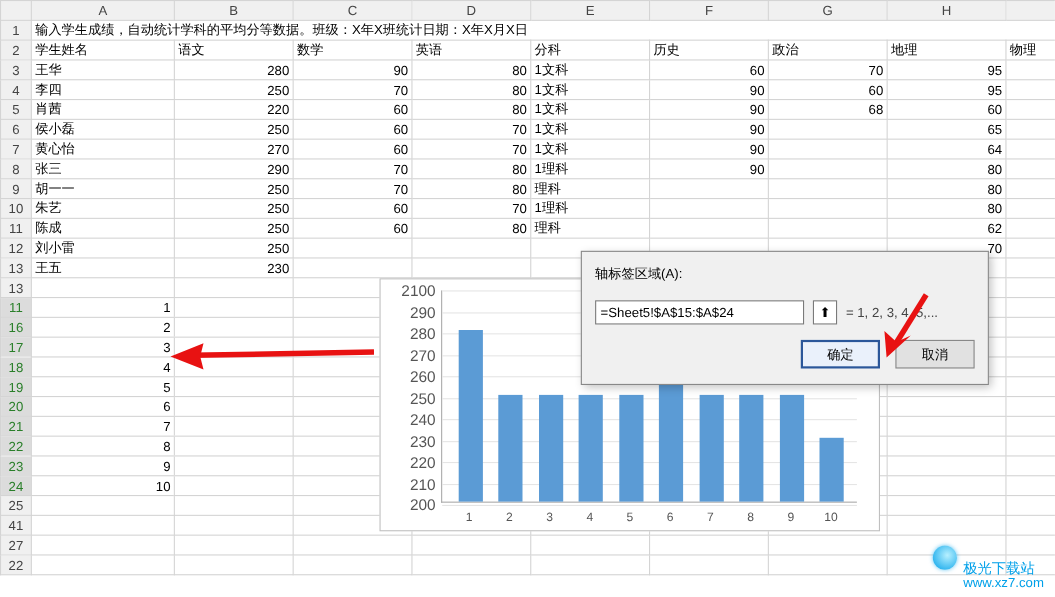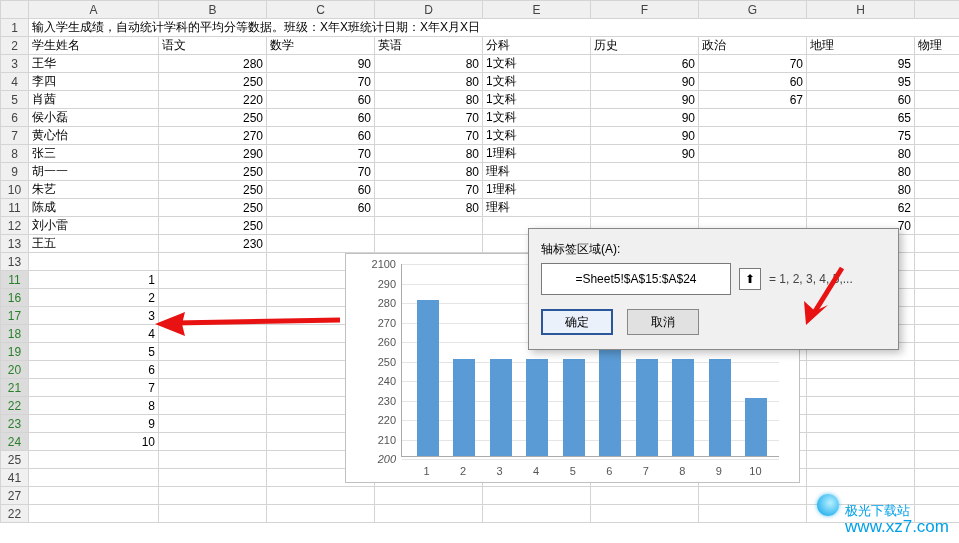--- a/index.html
+++ b/index.html
@@ -65,21 +65,21 @@
     right: 20px;
     bottom: 25px;
     border-left: 1px solid #aaa;
     border-bottom: 1px solid #aaa;
   }
   .chart .ylabel {
     position: absolute;
     left: 0;
     width: 50px;
     text-align: right;
-    font-size: 11px;
+    font-size: 14px;
     color: #555;
     transform: translateY(-50%);
   }
   .chart .xlabel {
     position: absolute;
     bottom: 5px;
     font-size: 11px;
     color: #555;
     text-align: center;
     width: 20px;
@@ -114,44 +114,43 @@
   .dlg .titlebar .ctrls { display: flex; gap: 6px; }
   .dlg .titlebar .help, .dlg .titlebar .close {
     width: 26px; height: 20px;
     display: flex; align-items: center; justify-content: center;
     font-size: 14px;
     cursor: pointer;
   }
   .dlg .body {
     padding: 12px 12px 14px 12px;
   }
-  .dlg label { display: block; margin-bottom: 5px; font-size: 12px; }
+  .dlg label { display: block; margin-bottom: 15px; font-size: 12px; }
   .dlg .refrow {
     display: flex; align-items: center; gap: 8px; margin-bottom: 14px;
   }
   .dlg .refrow input {
     flex: 0 0 190px;
-    height: 32px;
+    height: 22px;
     border: 1px solid #7a7a7a;
     padding: 0 4px;
     font-size: 12px;
     background: #fff;
-    text-align: center;
   }
   .dlg .refbtn {
     width: 22px; height: 22px;
     border: 1px solid #7a7a7a;
     background: #fff;
     display: flex; align-items: center; justify-content: center;
     cursor: pointer;
     font-size: 12px;
   }
   .dlg .preview { color: #444; font-size: 12px; }
   .dlg .btnrow {
-    display: flex; gap: 14px;
+    display: flex; justify-content: flex-end; gap: 14px;
   }
   .dlg button.action {
     width: 72px; height: 26px;
     border: 1px solid #888;
     background: #e1e1e1;
     font-size: 12px;
     cursor: pointer;
   }
   .dlg button.action.primary {
     border: 2px solid #2b579a;
@@ -184,21 +183,21 @@
     color: #00a0e9;
   }
   .wm .logo {
     width: 22px; height: 22px;
     border-radius: 50%;
     background: radial-gradient(circle at 60% 40%, #b7f0ff, #00a0e9);
     box-shadow: 0 0 4px rgba(0,160,233,0.6);
     position: relative;
   }
   .wm .txt { line-height: 1.1; margin-top: 32px; }
-  .wm .txt .url { font-size: 17px; color: #00a0e9; }
+  .wm .txt .url { font-size: 12px; color: #00a0e9; }
 </style>
 </head>
 <body>
 
 <table class="sheet">
   <colgroup>
     <col style="width:28px">
     <col style="width:130px">
     <col style="width:108px">
     <col style="width:108px">
@@ -265,21 +264,21 @@
         <td class="num">60</td>
       </tr>
       <tr>
         <th class="rowhdr">5</th>
         <td>肖茜</td>
         <td class="num">220</td>
         <td class="num">60</td>
         <td class="num">80</td>
         <td>1文科</td>
         <td class="num">90</td>
-        <td class="num">67</td>
+        <td class="num">68</td>
         <td class="num">60</td>
         <td class="num">68</td>
       </tr>
       <tr>
         <th class="rowhdr">6</th>
         <td>侯小磊</td>
         <td class="num">250</td>
         <td class="num">60</td>
         <td class="num">70</td>
         <td>1文科</td>
@@ -290,21 +289,21 @@
       </tr>
       <tr>
         <th class="rowhdr">7</th>
         <td>黄心怡</td>
         <td class="num">270</td>
         <td class="num">60</td>
         <td class="num">70</td>
         <td>1文科</td>
         <td class="num">90</td>
         <td class="num"></td>
-        <td class="num">75</td>
+        <td class="num">64</td>
         <td class="num">70</td>
       </tr>
       <tr>
         <th class="rowhdr">8</th>
         <td>张三</td>
         <td class="num">290</td>
         <td class="num">70</td>
         <td class="num">80</td>
         <td>1理科</td>
         <td class="num">90</td>
@@ -573,21 +572,21 @@
       <div class="bar" style="left: 87.6364px; height: 97.5px;"></div>
       <div class="bar" style="left: 124.182px; height: 97.5px;"></div>
       <div class="bar" style="left: 160.727px; height: 97.5px;"></div>
       <div class="bar" style="left: 197.273px; height: 117px;"></div>
       <div class="bar" style="left: 233.818px; height: 97.5px;"></div>
       <div class="bar" style="left: 270.364px; height: 97.5px;"></div>
       <div class="bar" style="left: 306.909px; height: 97.5px;"></div>
       <div class="bar" style="left: 343.455px; height: 58.5px;"></div>
     </div>
   <div id="ylabels">
-      <div class="ylabel" style="top: 205px; font-style: italic;">200</div>
+      <div class="ylabel" style="top: 205px;">200</div>
       <div class="ylabel" style="top: 185.5px;">210</div>
       <div class="ylabel" style="top: 166px;">220</div>
       <div class="ylabel" style="top: 146.5px;">230</div>
       <div class="ylabel" style="top: 127px;">240</div>
       <div class="ylabel" style="top: 107.5px;">250</div>
       <div class="ylabel" style="top: 88px;">260</div>
       <div class="ylabel" style="top: 68.5px;">270</div>
       <div class="ylabel" style="top: 49px;">280</div>
       <div class="ylabel" style="top: 29.5px;">290</div>
       <div class="ylabel" style="top: 10px;">2100</div>

